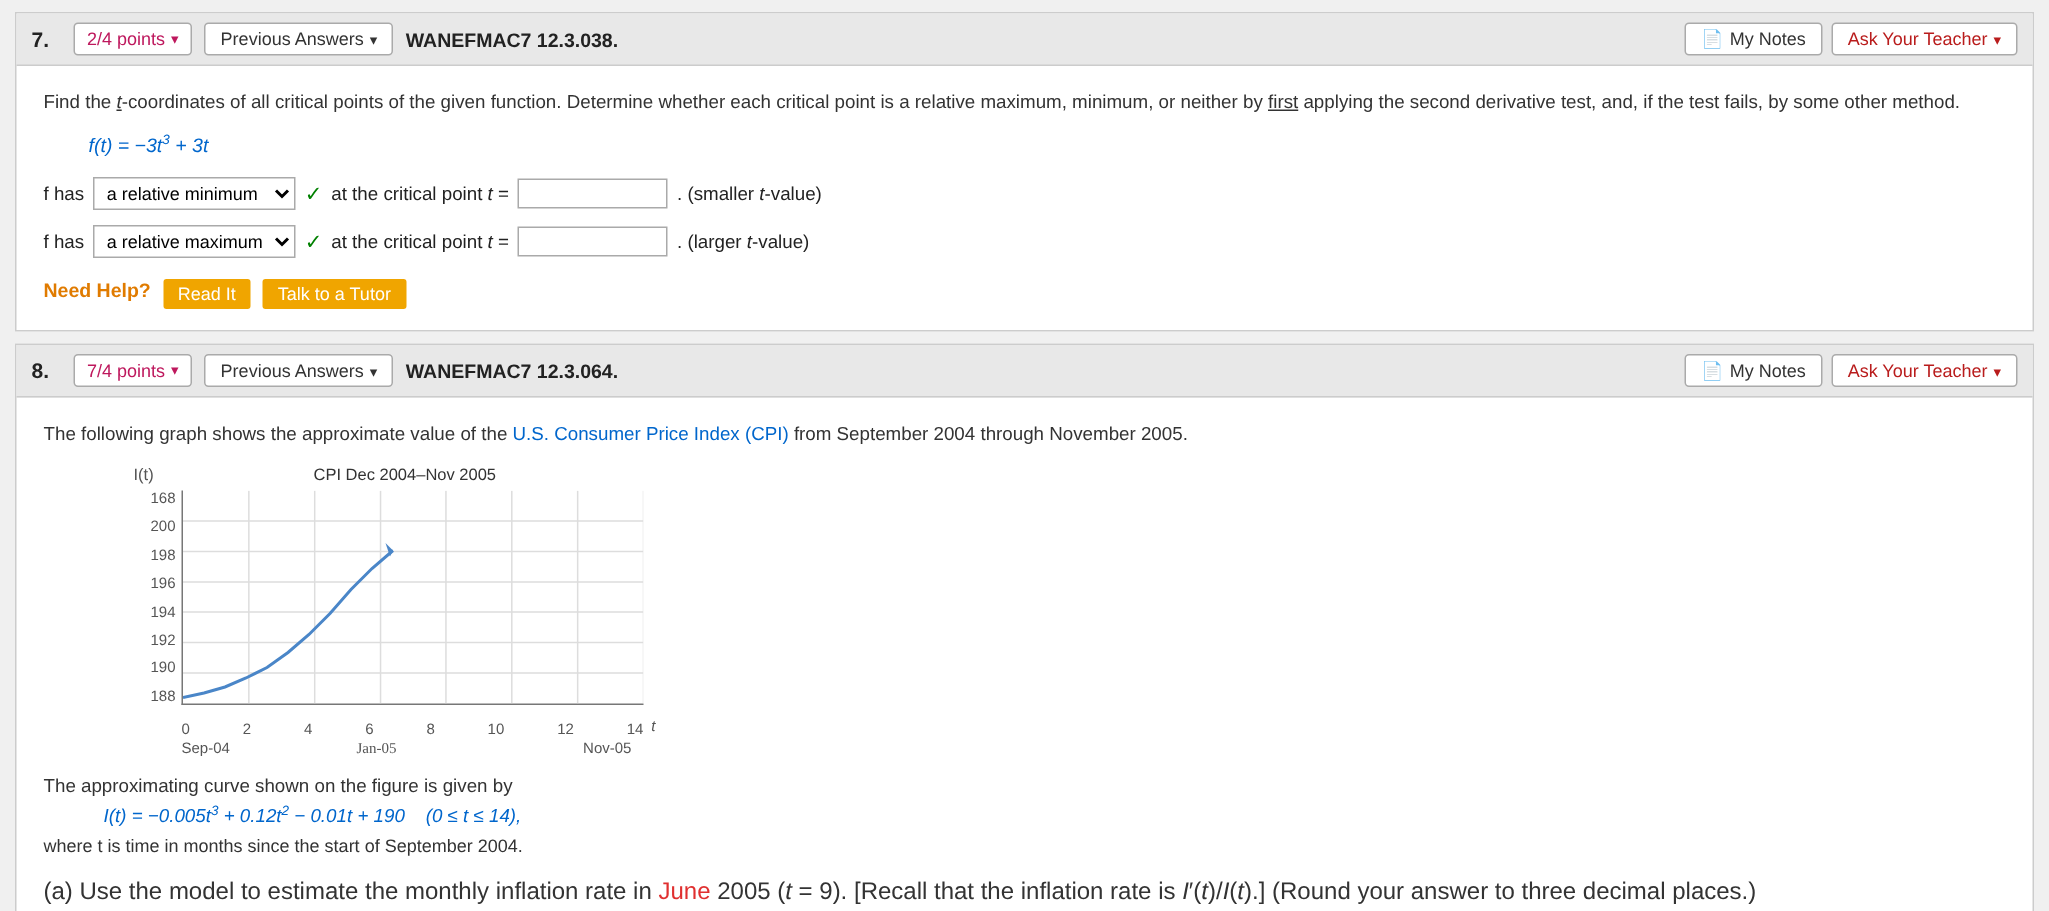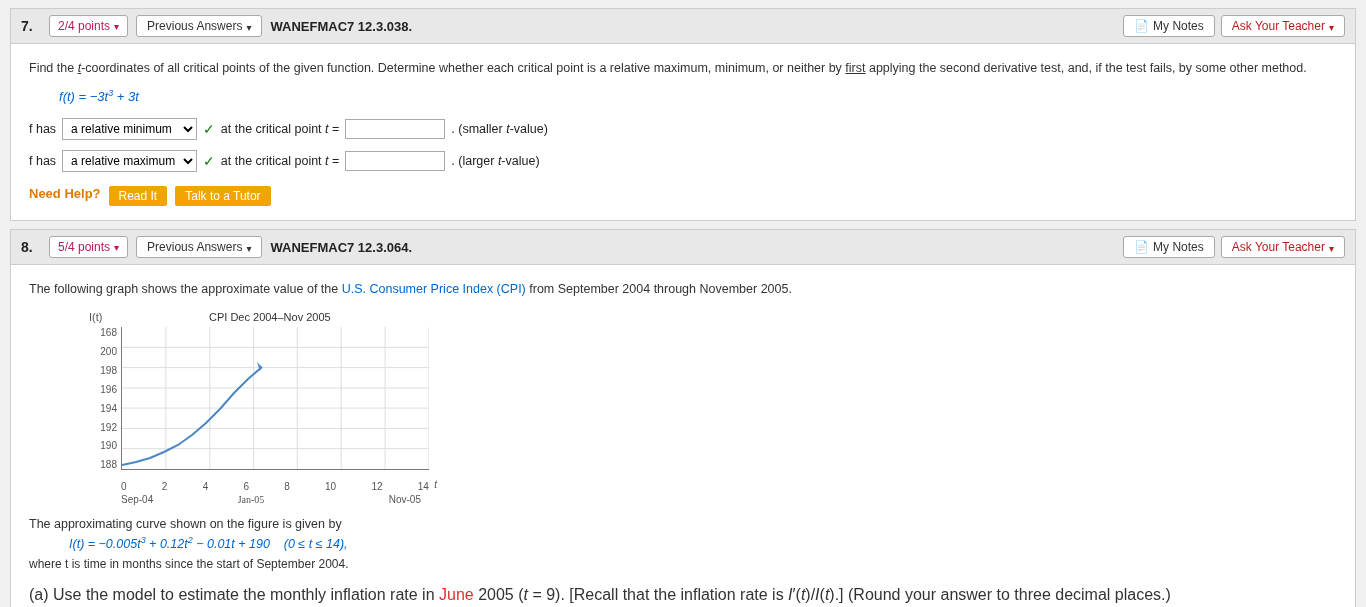--- a/index.html
+++ b/index.html
@@ -283,21 +283,21 @@
       <button class="read-it-btn">Read It</button>
       <button class="talk-tutor-btn">Talk to a Tutor</button>
     </div>
   </div>
 </div>
 
 <div class="question-block">
   <div class="question-header">
     <span class="question-num">8.</span>
     <button class="points-btn">
-      <span>5/4 points</span>
+      <span>7/4 points</span>
       <span class="chevron">▾</span>
     </button>
     <button class="prev-answers-btn">
       <span>Previous Answers</span>
       <span class="chevron">▾</span>
     </button>
     <span class="question-id">WANEFMAC7 12.3.064.</span>
     <div class="header-right">
       <button class="my-notes-btn">
         <span>📄</span>

